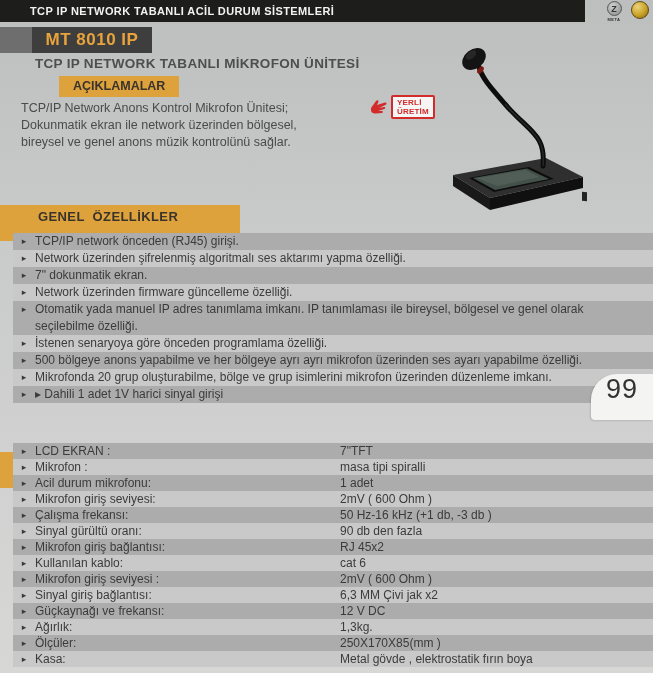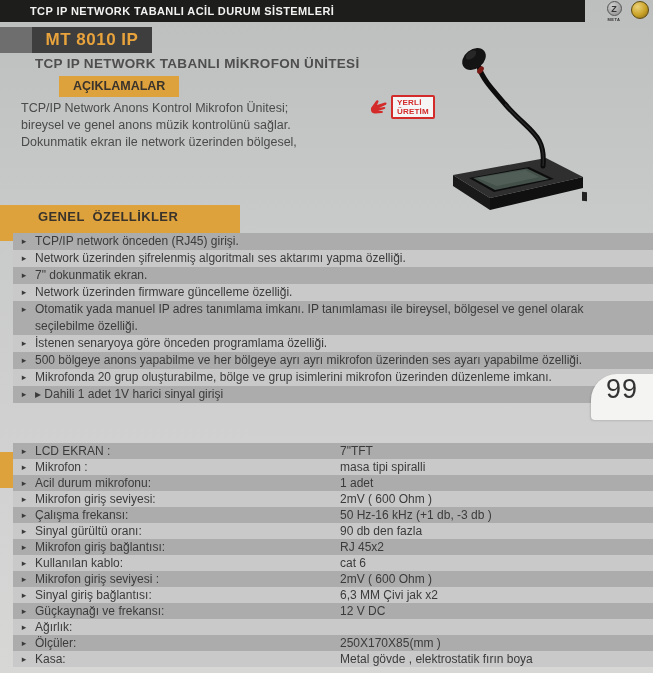--- a/index.html
+++ b/index.html
@@ -86,22 +86,22 @@
 
 <div class="abs model-strip"></div>
 <div class="abs model-box">
   <span>MT 8010 IP</span>
 </div>
 <div class="abs subtitle">TCP IP NETWORK TABANLI MİKROFON ÜNİTESİ</div>
 
 <div class="abs sect sect-aciklamalar">AÇIKLAMALAR</div>
 <div class="abs desc">
   <div>TCP/IP Network Anons Kontrol Mikrofon Ünitesi;</div>
+  <div>Dokunmatik ekran ile network üzerinden bölgesel,</div>
   <div>bireysel ve genel anons müzik kontrolünü sağlar.</div>
-  <div>Dokunmatik ekran ile network üzerinden bölgesel,</div>
 </div>
 
 <div class="abs badge">
   <svg width="22" height="22" viewBox="0 0 22 22">
     <path fill="#D22B2A" d="M4 12 L9 5 C10 3.6 12 4.4 11.4 6 L10 9 L18 6.6 C19.6 6.2 20.2 8 18.8 8.8 L12 12 L17 11 C18.6 10.8 18.8 12.6 17.3 13.1 L11 15 L15 15 C16.4 15.2 16.2 17 14.8 17 L8.5 17.6 C6 17.8 4.4 16.2 4 14.5 Z"></path>
   </svg>
   <div class="badge-box">
     <div>YERLİ</div>
     <div>ÜRETİM</div>
   </div>
@@ -229,20 +229,21 @@
       <span class="t-value">6,3 MM Çivi jak x2</span>
     </div>
   <div class="t-row bg-d">
       <span class="bullet">▸</span>
       <span class="t-label">Güçkaynağı ve frekansı:</span>
       <span class="t-value">12 V DC</span>
     </div>
   <div class="t-row bg-l">
       <span class="bullet">▸</span>
       <span class="t-label">Ağırlık:</span>
+      <span class="t-value">1,3kg.</span>
     </div>
   <div class="t-row bg-d">
       <span class="bullet">▸</span>
       <span class="t-label">Ölçüler:</span>
       <span class="t-value">250X170X85(mm )</span>
     </div>
   <div class="t-row bg-l">
       <span class="bullet">▸</span>
       <span class="t-label">Kasa:</span>
       <span class="t-value">Metal gövde , elektrostatik fırın boya</span>

